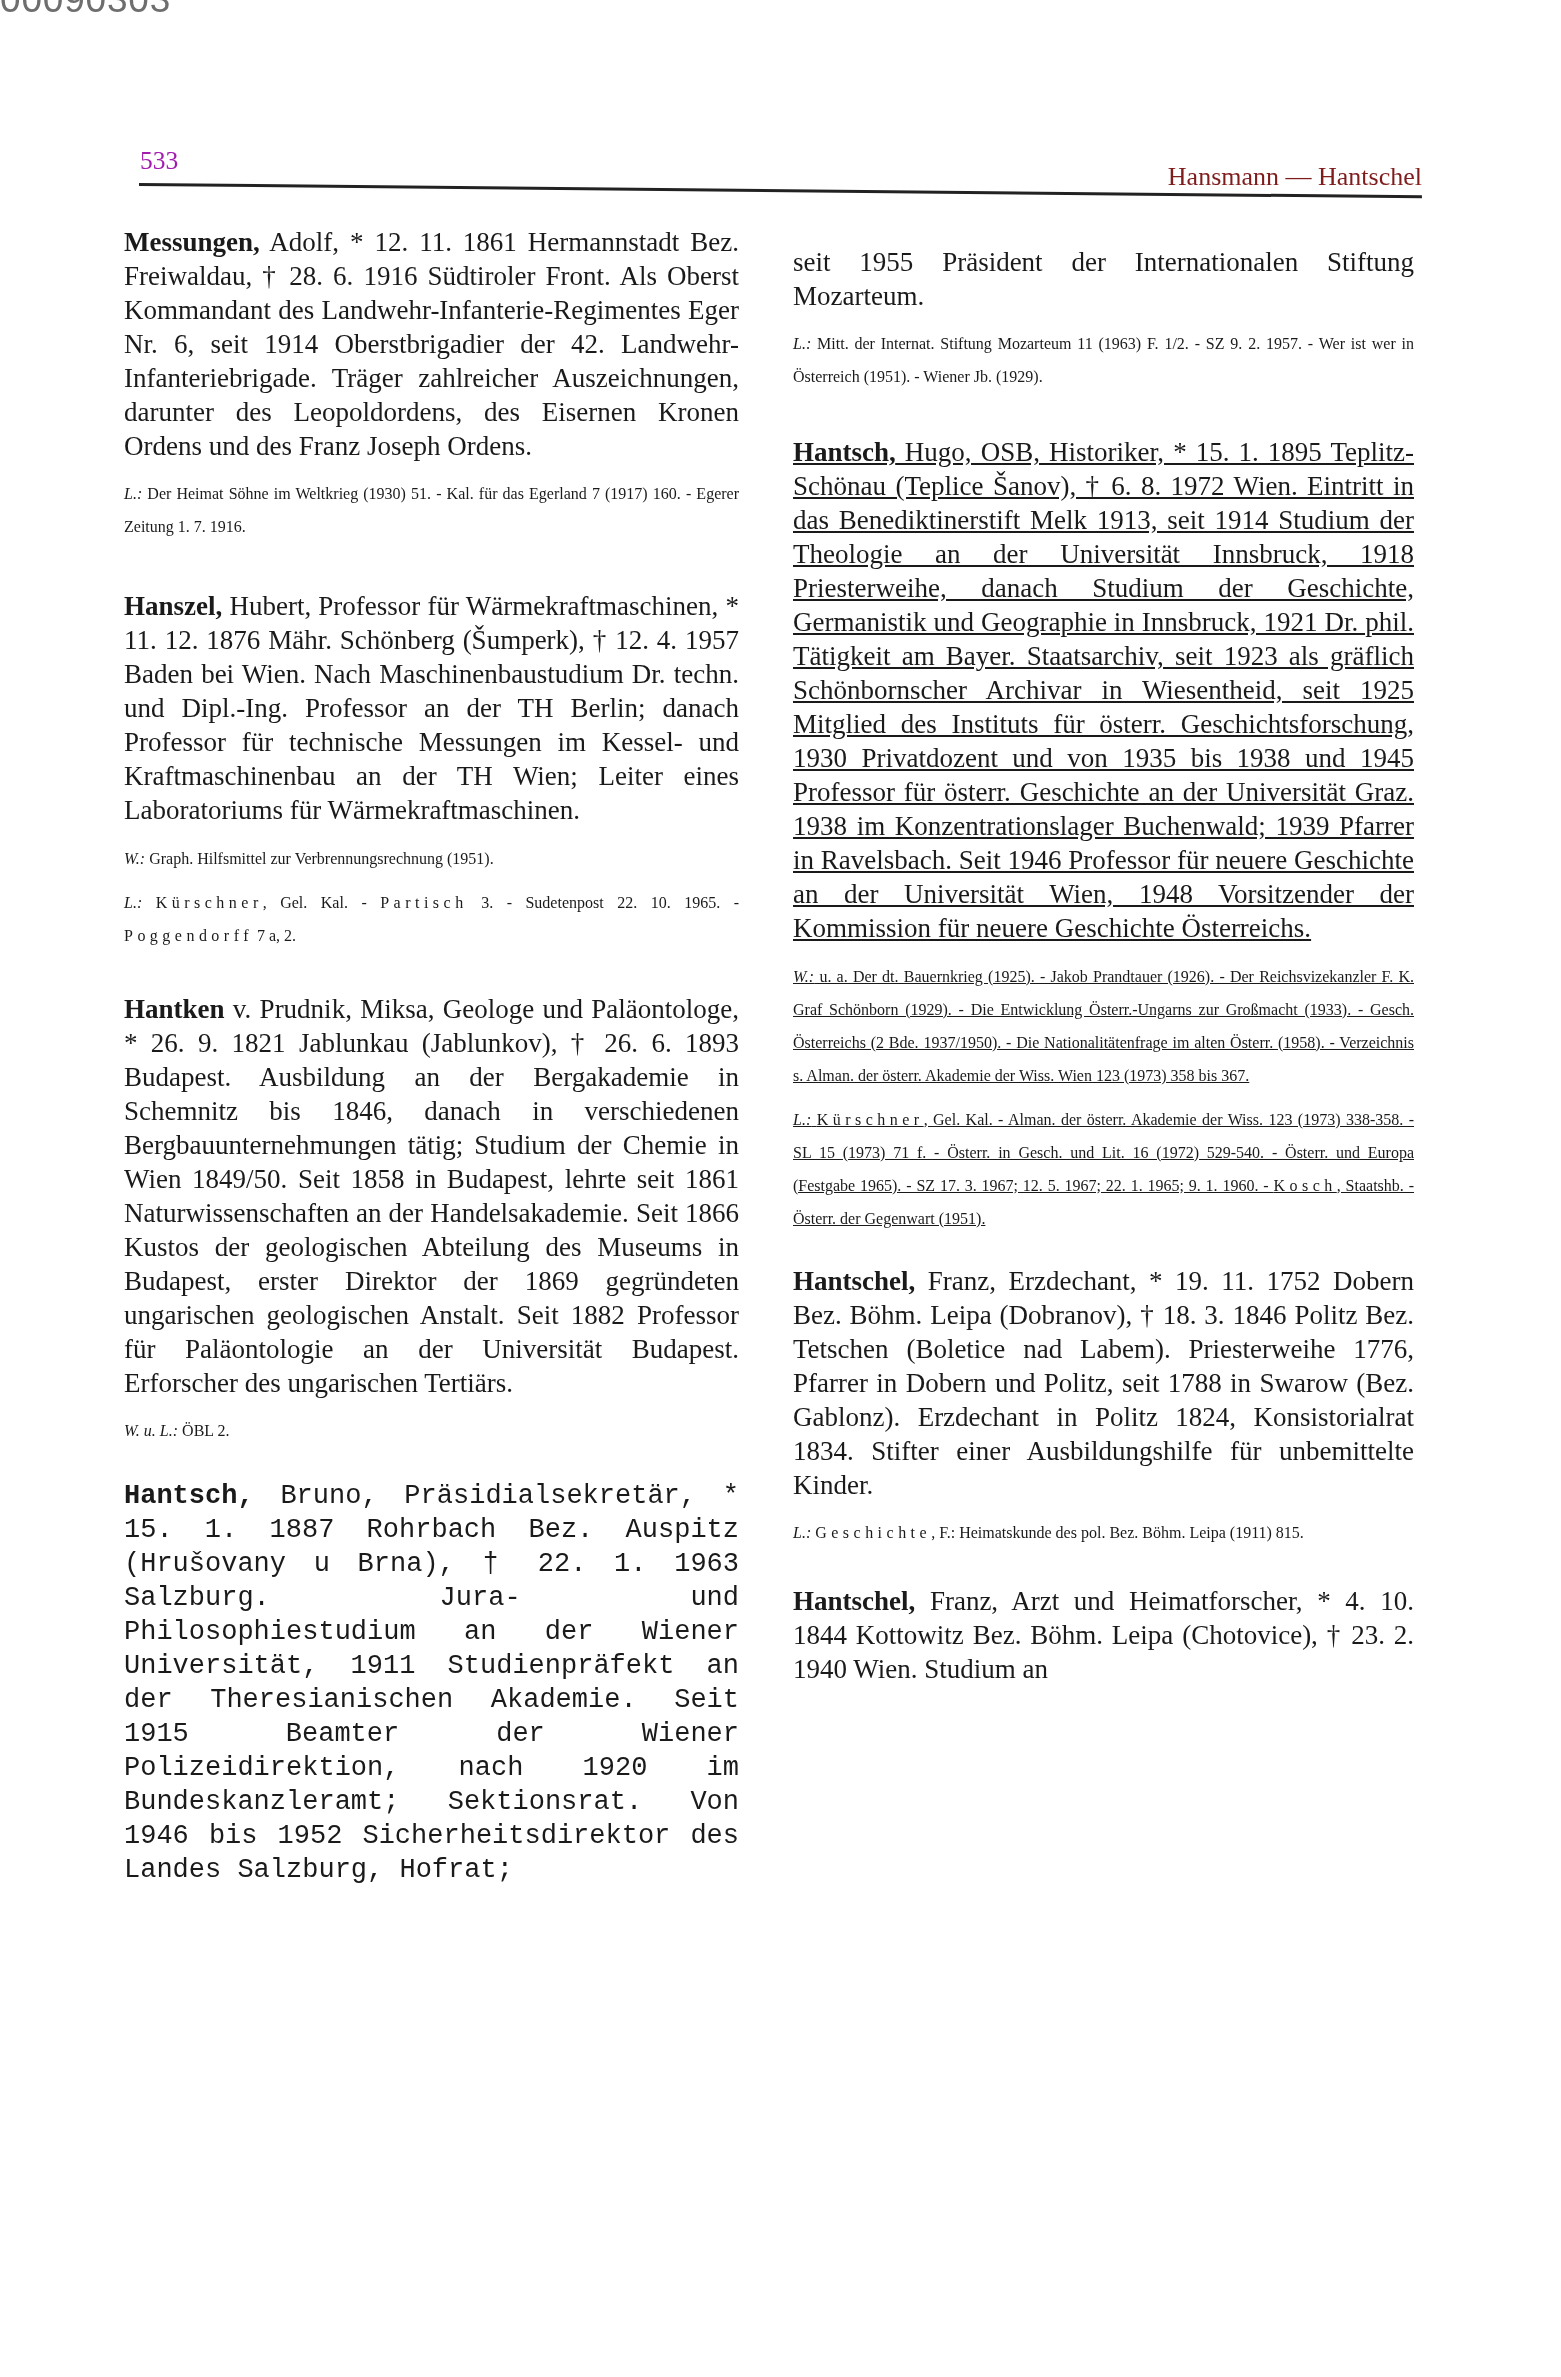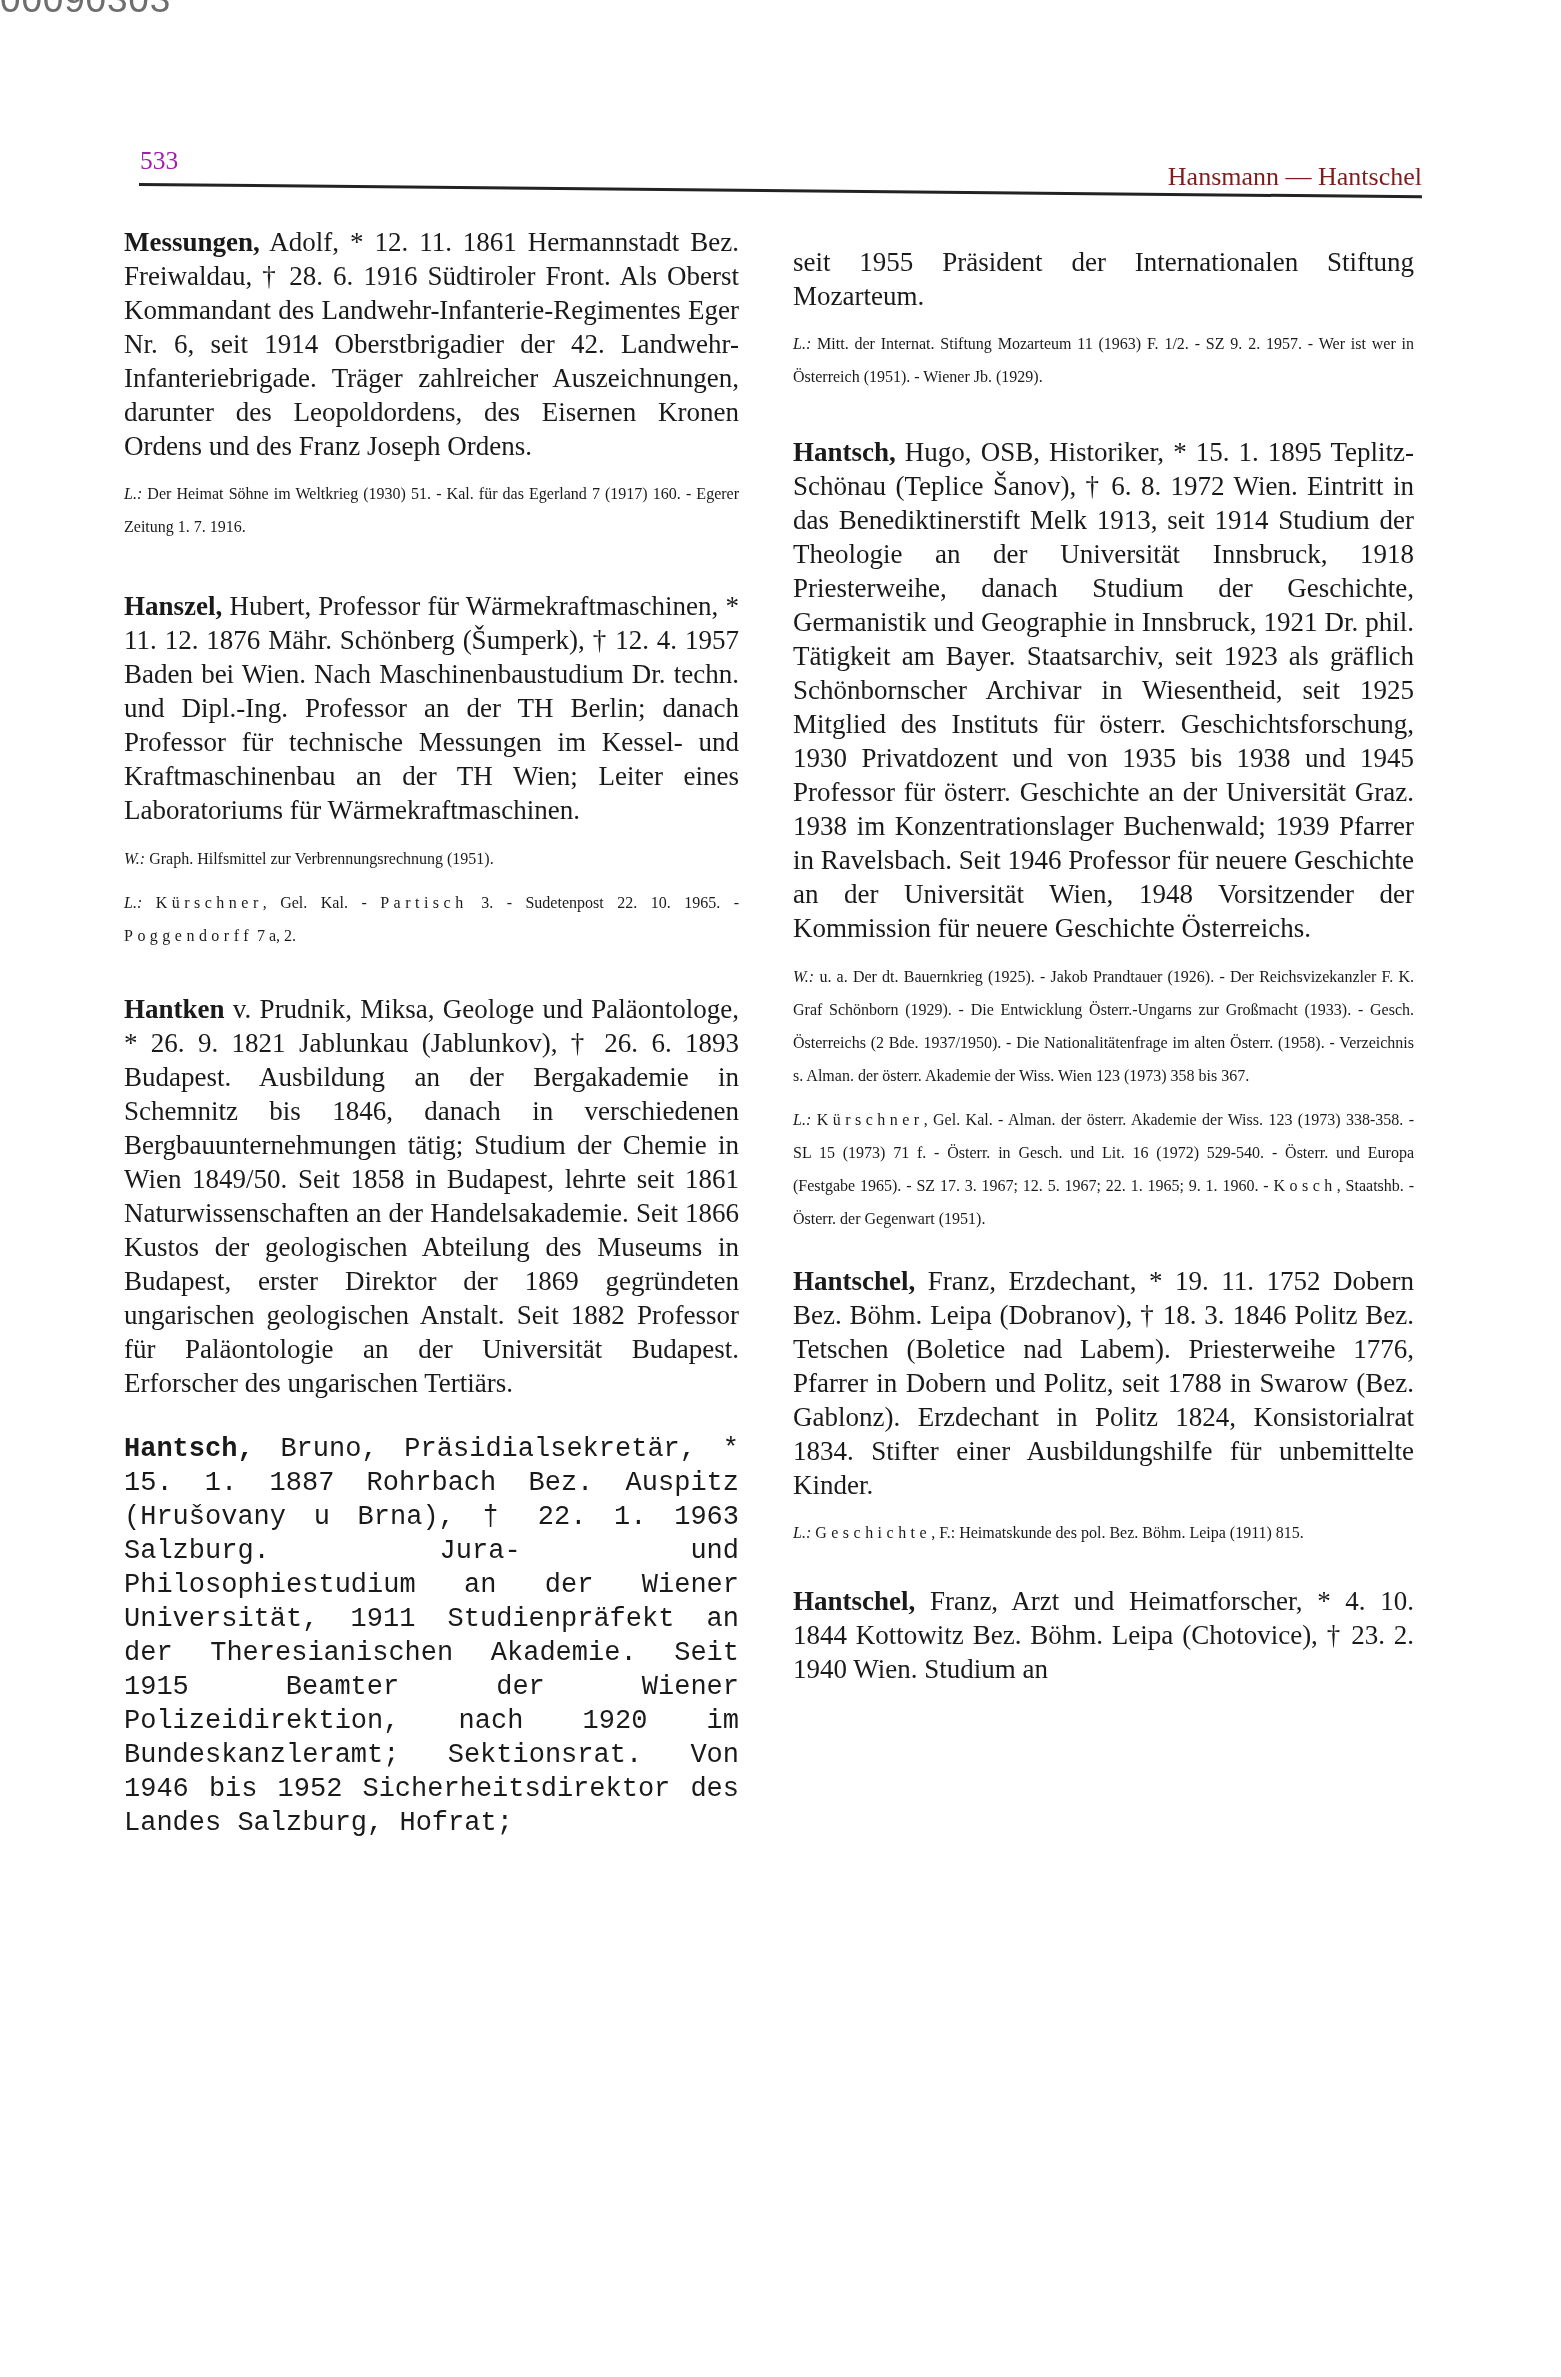--- a/index.html
+++ b/index.html
@@ -109,36 +109,37 @@
   </div>
 
   <div class="entry" style="margin-top:46px;">
     <p><span class="headword">Hanszel,</span><span> Hubert, Professor für Wärmekraftmaschinen, * 11. 12. 1876 Mähr. Schönberg (Šumperk), † 12. 4. 1957 Baden bei Wien. Nach Maschinenbaustudium Dr. techn. und Dipl.-Ing. Professor an der TH Berlin; danach Professor für technische Messungen im Kessel- und Kraftmaschinenbau an der TH Wien; Leiter eines Laboratoriums für Wärmekraftmaschinen.</span></p>
     <p class="refs first"><span class="label">W.:</span><span> Graph. Hilfsmittel zur Verbrennungsrechnung (1951).</span></p>
     <p class="refs"><span class="label">L.:</span> <span class="spaced">Kürschner</span><span>, Gel. Kal. - </span><span class="spaced">Partisch</span><span> 3. - Sudetenpost 22. 10. 1965. - </span><span class="spaced">Poggendorff</span><span> 7 a, 2.</span></p>
   </div>
 
   <div class="entry" style="margin-top:40px;">
     <p><span class="headword">Hantken</span><span> v. Prudnik, Miksa, Geologe und Paläontologe, * 26. 9. 1821 Jablunkau (Jablunkov), † 26. 6. 1893 Budapest. Ausbildung an der Bergakademie in Schemnitz bis 1846, danach in verschiedenen Bergbauunternehmungen tätig; Studium der Chemie in Wien 1849/50. Seit 1858 in Budapest, lehrte seit 1861 Naturwissenschaften an der Handelsakademie. Seit 1866 Kustos der geologischen Abteilung des Museums in Budapest, erster Direktor der 1869 gegründeten ungarischen geologischen Anstalt. Seit 1882 Professor für Paläontologie an der Universität Budapest. Erforscher des ungarischen Tertiärs.</span></p>
+    <p class="refs first"><span class="label">W. u. L.:</span><span> ÖBL 2.</span></p>
   </div>
 
   <div class="entry" style="margin-top:32px;font-family:Liberation Mono, monospace;">
     <p><span class="headword">Hantsch,</span><span> Bruno, Präsidialsekretär, * 15. 1. 1887 Rohrbach Bez. Auspitz (Hrušovany u Brna), † 22. 1. 1963 Salzburg. Jura- und Philosophiestudium an der Wiener Universität, 1911 Studienpräfekt an der Theresianischen Akademie. Seit 1915 Beamter der Wiener Polizeidirektion, nach 1920 im Bundeskanzleramt; Sektionsrat. Von 1946 bis 1952 Sicherheitsdirektor des Landes Salzburg, Hofrat;</span></p>
   </div>
 
 </div>
 
 <div class="column col-right">
 
   <div class="entry">
     <p>seit 1955 Präsident der Internationalen Stiftung Mozarteum.</p>
     <p class="refs first"><span class="label">L.:</span><span> Mitt. der Internat. Stiftung Mozarteum 11 (1963) F. 1/2. - SZ 9. 2. 1957. - Wer ist wer in Österreich (1951). - Wiener Jb. (1929).</span></p>
   </div>
 
-  <div class="entry" style="margin-top:42px;">
+  <div class="entry" style="margin-top:42px;text-decoration:underline;">
     <p><span class="headword">Hantsch,</span><span> Hugo, OSB, Historiker, * 15. 1. 1895 Teplitz-Schönau (Teplice Šanov), † 6. 8. 1972 Wien. Eintritt in das Benediktinerstift Melk 1913, seit 1914 Studium der Theologie an der Universität Innsbruck, 1918 Priesterweihe, danach Studium der Geschichte, Germanistik und Geographie in Innsbruck, 1921 Dr. phil. Tätigkeit am Bayer. Staatsarchiv, seit 1923 als gräflich Schönbornscher Archivar in Wiesentheid, seit 1925 Mitglied des Instituts für österr. Geschichtsforschung, 1930 Privatdozent und von 1935 bis 1938 und 1945 Professor für österr. Geschichte an der Universität Graz. 1938 im Konzentrationslager Buchenwald; 1939 Pfarrer in Ravelsbach. Seit 1946 Professor für neuere Geschichte an der Universität Wien, 1948 Vorsitzender der Kommission für neuere Geschichte Österreichs.</span></p>
     <p class="refs first"><span class="label">W.:</span><span> u. a. Der dt. Bauernkrieg (1925). - Jakob Prandtauer (1926). - Der Reichsvizekanzler F. K. Graf Schönborn (1929). - Die Entwicklung Österr.-Ungarns zur Großmacht (1933). - Gesch. Österreichs (2 Bde. 1937/1950). - Die Nationalitätenfrage im alten Österr. (1958). - Verzeichnis s. Alman. der österr. Akademie der Wiss. Wien 123 (1973) 358 bis 367.</span></p>
     <p class="refs"><span class="label">L.:</span> <span class="spaced">Kürschner</span><span>, Gel. Kal. - Alman. der österr. Akademie der Wiss. 123 (1973) 338-358. - SL 15 (1973) 71 f. - Österr. in Gesch. und Lit. 16 (1972) 529-540. - Österr. und Europa (Festgabe 1965). - SZ 17. 3. 1967; 12. 5. 1967; 22. 1. 1965; 9. 1. 1960. - </span><span class="spaced">Kosch</span><span>, Staatshb. - Österr. der Gegenwart (1951).</span></p>
   </div>
 
   <div class="entry" style="margin-top:20px;">
     <p><span class="headword">Hantschel,</span><span> Franz, Erzdechant, * 19. 11. 1752 Dobern Bez. Böhm. Leipa (Dobranov), † 18. 3. 1846 Politz Bez. Tetschen (Boletice nad Labem). Priesterweihe 1776, Pfarrer in Dobern und Politz, seit 1788 in Swarow (Bez. Gablonz). Erzdechant in Politz 1824, Konsistorialrat 1834. Stifter einer Ausbildungshilfe für unbemittelte Kinder.</span></p>
     <p class="refs first"><span class="label">L.:</span> <span class="spaced">Geschichte</span><span>, F.: Heimatskunde des pol. Bez. Böhm. Leipa (1911) 815.</span></p>
   </div>
 

